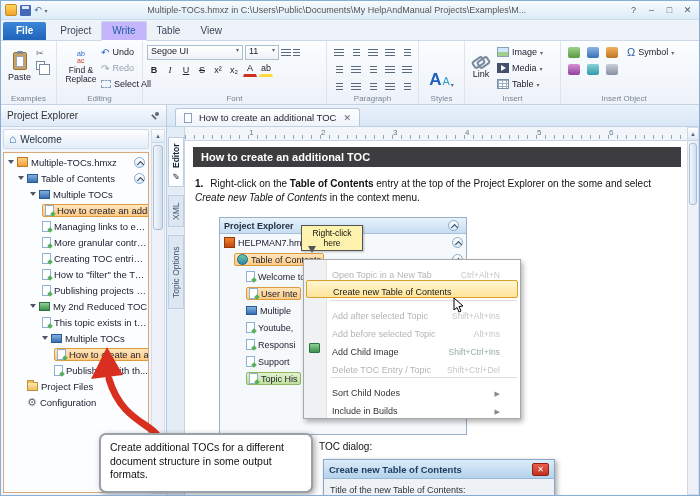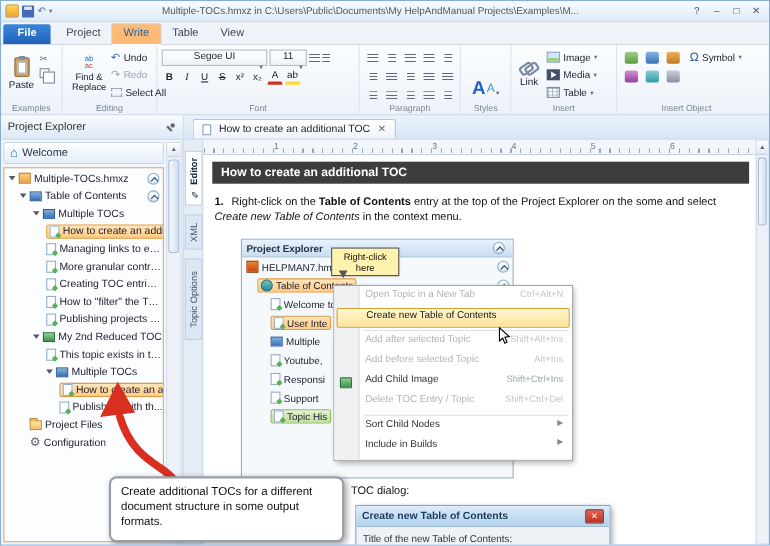--- a/index.html
+++ b/index.html
@@ -19,21 +19,21 @@
   .tb-title { flex:1; text-align:center; font-size:9px; color:#555; white-space:nowrap;
               overflow:hidden; text-overflow:ellipsis; }
   .winbtn { width:15px; text-align:center; font-size:9px; color:#556; }
 
   
   .ribbon-tabs { position:absolute; left:0; top:19px; right:0; height:21px; background:#eef3fa;
                  display:flex; align-items:flex-end; padding-left:2px; border-bottom:1px solid #ccd8e8;text-align:center; }
   .rtab { padding:3px 10px 4px; font-size:10px; color:#3a4656; }
   .rtab.file { background:linear-gradient(#3b87da,#1f63b8); color:#fff; font-weight:bold;
                padding:3px 13px 4px; border-radius:2px 2px 0 0; margin-right:4px; }
-  .rtab.active { background:#fdba74; border:1px solid #c9d6e8; border-bottom:1px solid #fbfdff;
+  .rtab.active { background:#c4b5fd; border:1px solid #c9d6e8; border-bottom:1px solid #fbfdff;
                  color:#1f5fa0; border-radius:2px 2px 0 0; margin-bottom:-1px; }
 
   
   .ribbon { position:absolute; left:0; top:40px; right:0; height:64px;
             background:linear-gradient(#fbfdfe,#edf2f9); border-bottom:1px solid #c4d2e2; display:flex; }
   .rgroup { position:relative; height:100%; border-right:1px solid #dde4ee; padding:3px 4px 12px; }
   .glabel { position:absolute; bottom:1px; left:0; right:0; text-align:center; font-size:8px; color:#7a8596; }
   .bigbtn { display:flex; flex-direction:column; align-items:center; justify-content:center;
             gap:2px; font-size:9px; color:#223; height:46px; padding:0 3px; }
   .ic-clipboard { width:14px; height:18px; background:#c8a165; border:1px solid #8d7142; border-radius:2px; position:relative; }
@@ -44,21 +44,21 @@
   .ic-copy::after { content:""; position:absolute; left:2px; top:2px; width:9px; height:9px; border:1px solid #7a8aa0; background:#fff; }
   .edit-wrap { display:flex; }
   .fr-ic { display:flex; flex-direction:column; line-height:1; font-size:7px; }
   .fr-ic .a { color:#2868c8; } .fr-ic .b { color:#c83a28; }
   .two-line { width:34px; text-align:center; font-size:8.5px; line-height:1.1; }
   .edit-right { display:flex; flex-direction:column; }
   .srow { display:flex; align-items:center; gap:3px; font-size:9px; height:16px; color:#223; white-space:nowrap; }
   .g-undo { color:#2868c8; font-size:10px; } .g-redo { color:#98a4b4; font-size:10px; }
   .ic-sel { width:10px; height:8px; border:1px dashed #88a0bc; }
   .combo { height:15px; border:1px solid #aebecd; background:linear-gradient(#ffffff,#edf2f8);
-           font-size:9px; display:flex; align-items:center; padding:0 3px; color:#223; gap:2px;flex-direction:column; }
+           font-size:9px; display:flex; align-items:flex-start; padding:0 3px; color:#223; gap:2px; }
   .combo .cr { margin-left:auto; font-size:6px; color:#667; }
   .frow { display:flex; gap:2px; align-items:center; height:17px; }
   .tbtn { min-width:14px; height:14px; display:flex; align-items:center; justify-content:center;
           font-size:9px; color:#223; border:1px solid transparent; }
   .b-b { font-weight:bold; } .b-i { font-style:italic; font-family:"Liberation Serif",serif; }
   .b-u { text-decoration:underline; } .b-s { text-decoration:line-through; }
   .b-col { border-bottom:3px solid #d03020 !important; line-height:1; }
   .b-hl { border-bottom:3px solid #ffd93a !important; line-height:1; }
   .pgrid { display:grid; grid-template-columns:repeat(5,16px); grid-auto-rows:16px; gap:1px; padding-top:1px; }
   .pbtn { display:flex; align-items:center; justify-content:center; }
@@ -161,21 +161,21 @@
   .srow2 { height:17px; display:flex; align-items:center; font-size:9px; white-space:nowrap; color:#223; padding-left:4px; }
   .srow2.i1 { padding-left:14px; } .srow2.i2 { padding-left:26px; }
   .i-hm { width:11px; height:11px; flex:0 0 11px; background:linear-gradient(#f08030,#c04810); border:1px solid #903808; margin-right:3px; }
   .i-glb { width:11px; height:11px; flex:0 0 11px; border-radius:50%; background:linear-gradient(#70c8a0,#2888b0); border:1px solid #1a6888; margin-right:3px; }
 
   
   .cmenu { position:absolute; left:118px; top:118px; width:218px; background:#fff; border:1px solid #a8a8a8;
            box-shadow:2px 3px 5px rgba(0,0,0,.3); padding:2px 0; z-index:5; }
   .cmenu::before { content:""; position:absolute; left:0; top:0; bottom:0; width:22px;
                    background:#f0f1f3; border-right:1px solid #e2e2e2; }
-  .mi { position:relative; height:18px; display:flex; align-items:flex-start; padding:0 8px 0 28px; font-size:9px; color:#333; }
+  .mi { position:relative; height:18px; display:flex; align-items:flex-end; padding:0 20px 0 28px; font-size:9px; color:#333; }
   .mi .sc { margin-left:auto; color:#9aa; font-size:8.5px; }
   .mi.dis { color:#b4b4b4; } .mi.dis .sc { color:#c6c6c6; }
   .mi.hl { background:linear-gradient(#fff6cf,#ffe49a); border:1px solid #d8a030; border-radius:2px;
            margin:0 2px; padding-left:26px; color:#1a1a1a; }
   .mi .sub { margin-left:auto; color:#888; font-size:7px; }
   .mi .gic { position:absolute; left:5px; top:4px; width:11px; height:10px;
              background:linear-gradient(#8fd090,#3f9050); border:1px solid #2a7040; border-radius:1px; }
   .msep { height:1px; background:#e0e0e0; margin:2px 3px 2px 26px; }
   .cursor { position:absolute; left:268px; top:156px; z-index:7; }
 

